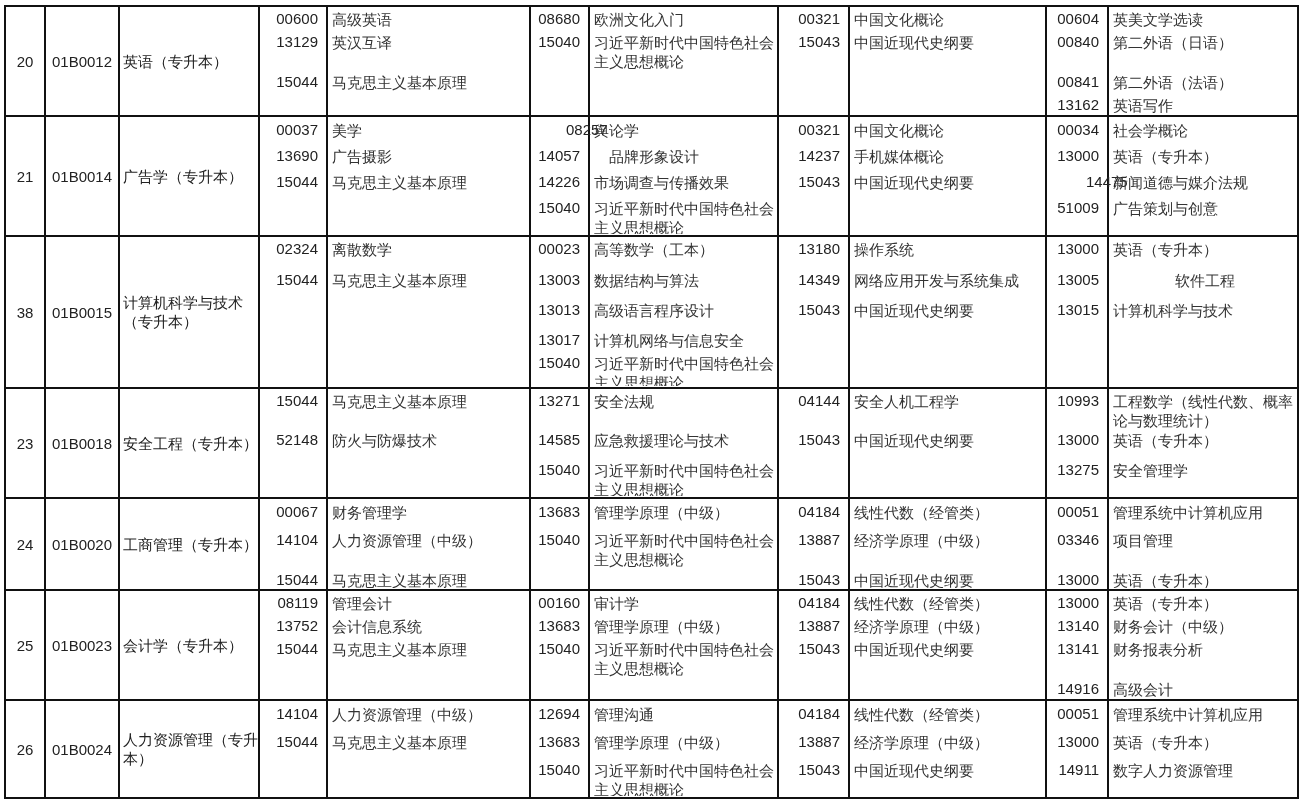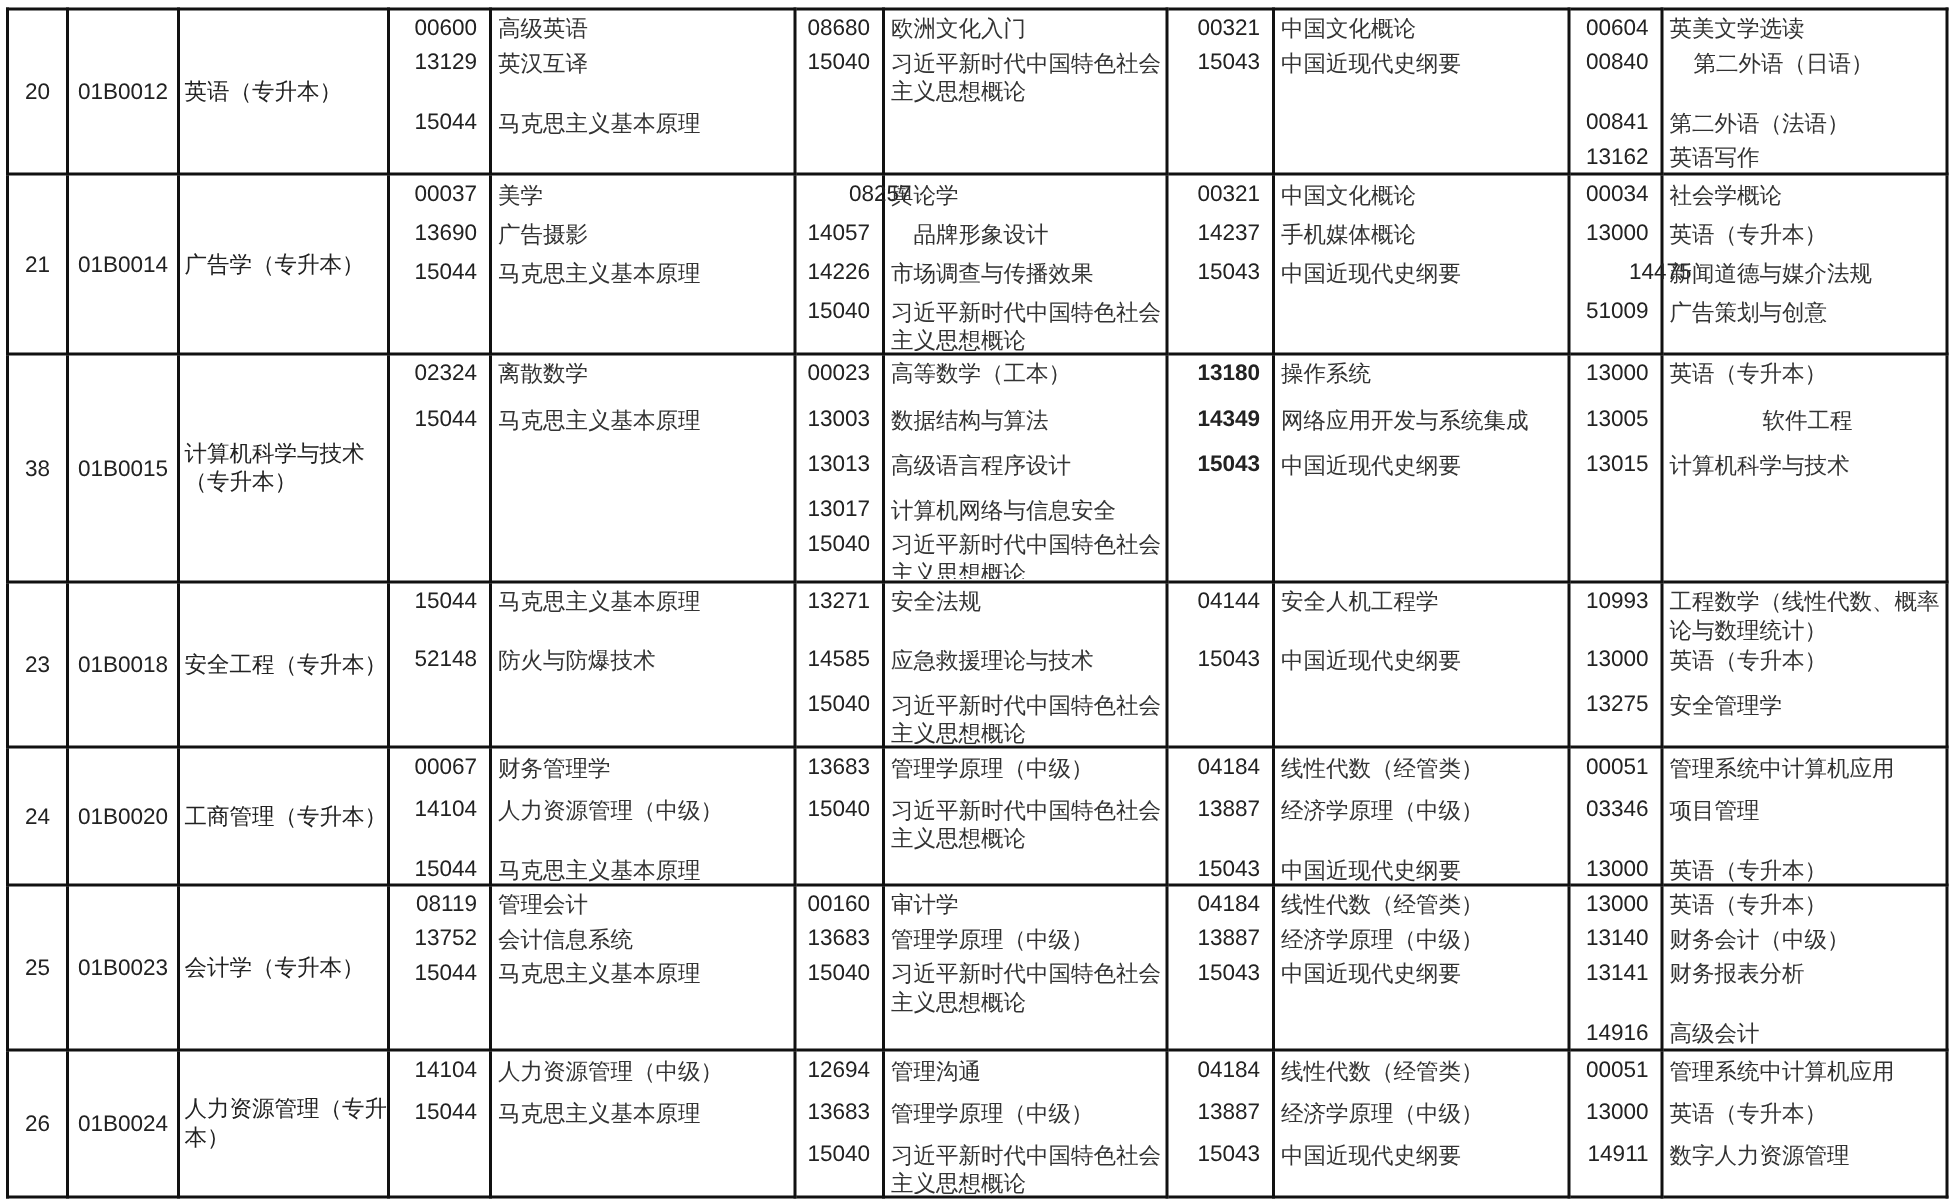--- a/index.html
+++ b/index.html
@@ -80,21 +80,21 @@
           <div class="cell-inner" style="height: 106px;">
             <div class="sub num" style="top: 2px;">00604</div>
             <div class="sub num" style="top: 25px;">00840</div>
             <div class="sub num" style="top: 65px;">00841</div>
             <div class="sub num" style="top: 88px;">13162</div>
           </div>
         </td>
         <td class="names">
           <div class="cell-inner" style="height: 106px; overflow: hidden;">
             <div class="sub txt" style="top: 2px;">英美文学选读</div>
-            <div class="sub txt" style="top: 25px; margin-left: 16px;">第二外语（日语）</div>
+            <div class="sub txt" style="top: 25px;">第二外语（日语）</div>
             <div class="sub txt" style="top: 65px;">第二外语（法语）</div>
             <div class="sub txt" style="top: 88px;">英语写作</div>
           </div>
         </td>
       </tr>
       <tr style="height: 120px;">
         <td class="c-seq">21</td>
         <td class="c-code">01B0014</td>
         <td class="c-name">广告学（专升本）</td>
         <td class="codes" style="height: 116px;">
@@ -185,21 +185,21 @@
         </td>
         <td class="names">
           <div class="cell-inner" style="height: 148px; overflow: hidden;">
             <div class="sub txt" style="top: 2px;">高等数学（工本）</div>
             <div class="sub txt" style="top: 33px;">数据结构与算法</div>
             <div class="sub txt" style="top: 63px;">高级语言程序设计</div>
             <div class="sub txt" style="top: 93px;">计算机网络与信息安全</div>
             <div class="sub txt" style="top: 116px;">习近平新时代中国特色社会主义思想概论</div>
           </div>
         </td>
-        <td class="codes" style="height: 148px; font-weight: bold;">
+        <td class="codes" style="height: 148px;">
           <div class="cell-inner" style="height: 148px;">
             <div class="sub num" style="top: 2px;">13180</div>
             <div class="sub num" style="top: 33px;">14349</div>
             <div class="sub num" style="top: 63px;">15043</div>
           </div>
         </td>
         <td class="names">
           <div class="cell-inner" style="height: 148px; overflow: hidden;">
             <div class="sub txt" style="top: 2px;">操作系统</div>
             <div class="sub txt" style="top: 33px;">网络应用开发与系统集成</div>

